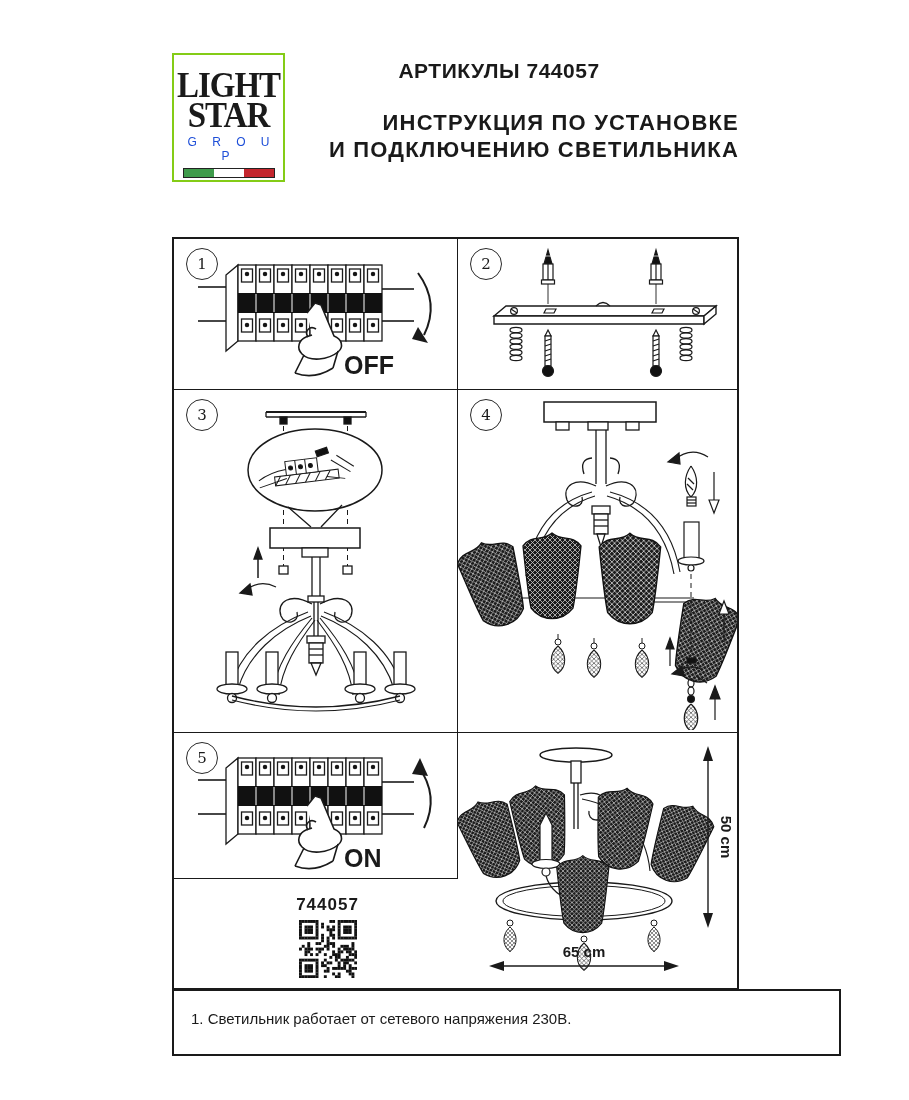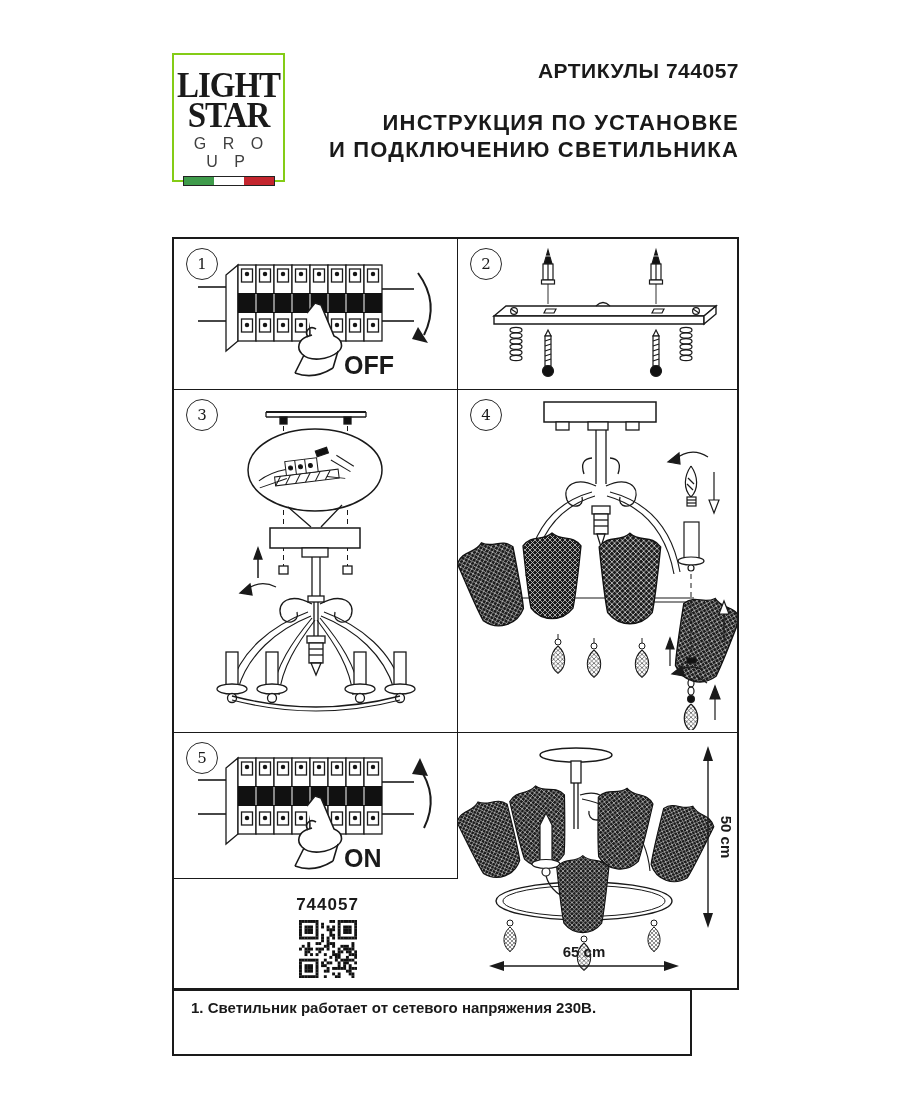--- a/index.html
+++ b/index.html
@@ -5,36 +5,36 @@
   html,body{margin:0;padding:0;}
   body{
     width:909px;height:1100px;background:#ffffff;position:relative;
     font-family:"Liberation Sans", sans-serif;color:#1a1a1a;overflow:hidden;
   }
   .abs{position:absolute;box-sizing:border-box;}
   
   .logo-box{left:172px;top:53px;width:113px;height:129px;border:2px solid #84cc16;background:#fff;text-align:center;}
   .logo-word{font-family:"Liberation Serif", serif;font-weight:bold;font-size:33px;line-height:.92;letter-spacing:-1px;transform:scaleY(1.08);}
   .logo-word.first{margin-top:15px;}
-  .logo-group{font-size:16px;letter-spacing:6px;margin-top:4px;text-indent:6px;color:#404040;}
+  .logo-group{font-size:12px;letter-spacing:6px;margin-top:4px;text-indent:6px;color:#1d4ed8;}
   .flag{width:90px;height:8px;margin:5px auto 0;border:1px solid #222;display:flex;}
   .flag span{flex:1;height:100%;}
   
   .head-block{right:170px;top:50px;width:480px;text-align:right;}
   .head-series{font-size:21px;font-weight:bold;letter-spacing:.5px;}
-  .head-articles{font-size:21px;font-weight:bold;letter-spacing:.5px;margin-top:9px;}
+  .head-articles{font-size:21px;font-weight:bold;letter-spacing:.5px;margin-top:9px;text-align:center;}
   .head-title{font-size:22px;font-weight:bold;letter-spacing:1.2px;line-height:1.22;margin-top:27px;}
   
   .grid{left:172px;top:237px;width:567px;height:753px;border:2px solid #1a1a1a;background:#fff;}
   .cell{position:absolute;box-sizing:border-box;background:#fff;}
   .b-r{border-right:1.5px solid #1a1a1a;}
   .b-b{border-bottom:1.5px solid #1a1a1a;}
   .badge{position:absolute;left:12px;top:9px;width:30px;height:30px;border:1.5px solid #2a2a2a;border-radius:50%;
          font-family:"DejaVu Serif", serif;font-size:15px;display:flex;align-items:center;justify-content:center;background:#fff;z-index:3;}
-  .notes-box{left:172px;top:989px;width:520px;height:67px;border:2px solid #1a1a1a;background:#fff;padding:6px 17px;font-weight:bold;}
+  .notes-box{left:172px;top:989px;width:669px;height:67px;border:2px solid #1a1a1a;background:#fff;padding:17px 17px;}
   .note-line{font-size:15px;line-height:1.45;}
   
   .article-code{font-size:17px;font-weight:bold;letter-spacing:1px;text-align:center;margin-top:16px;}
   .qr-wrap{display:flex;justify-content:center;margin-top:5px;}
   svg{display:block;}
   svg text{font-family:"Liberation Sans", sans-serif;}
 </style>
 </head>
 <body>
 

